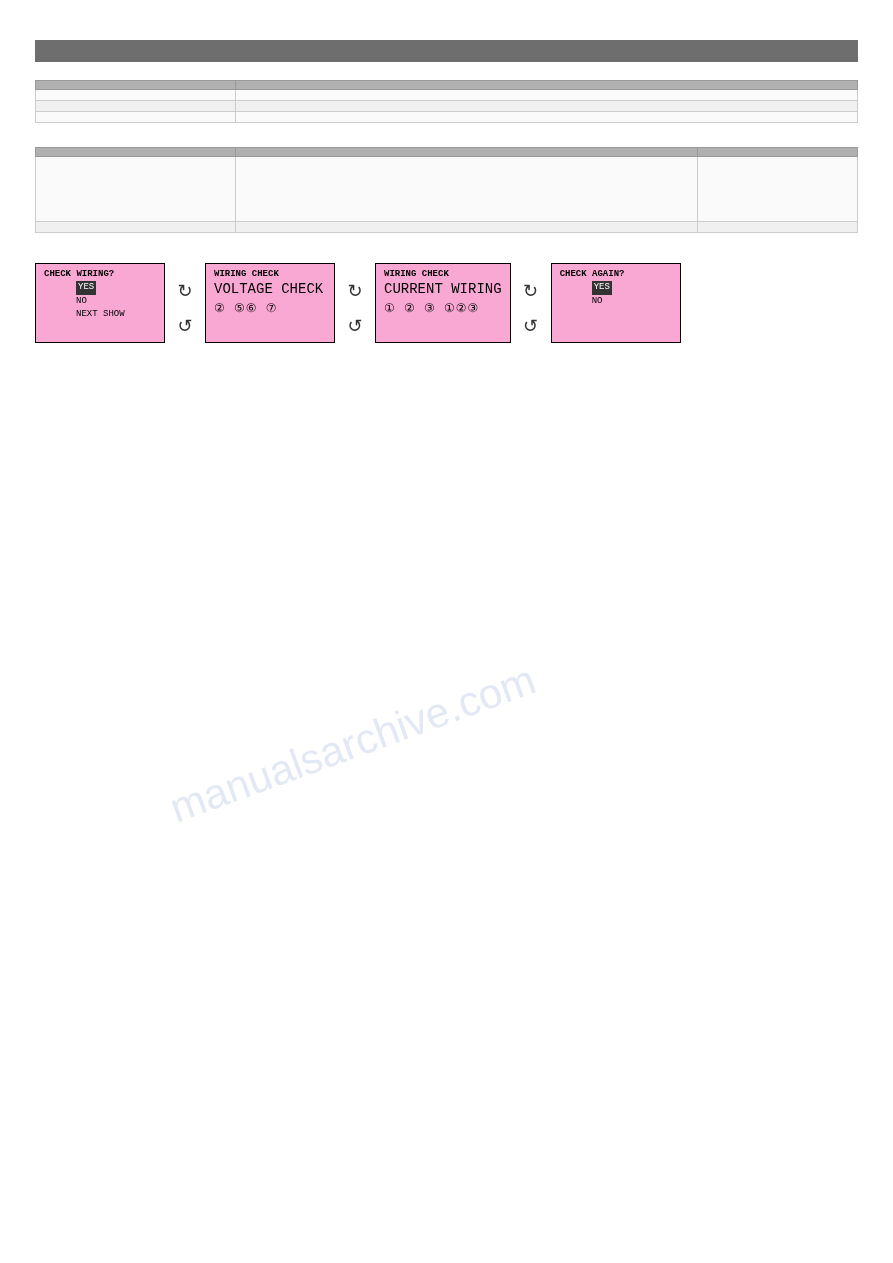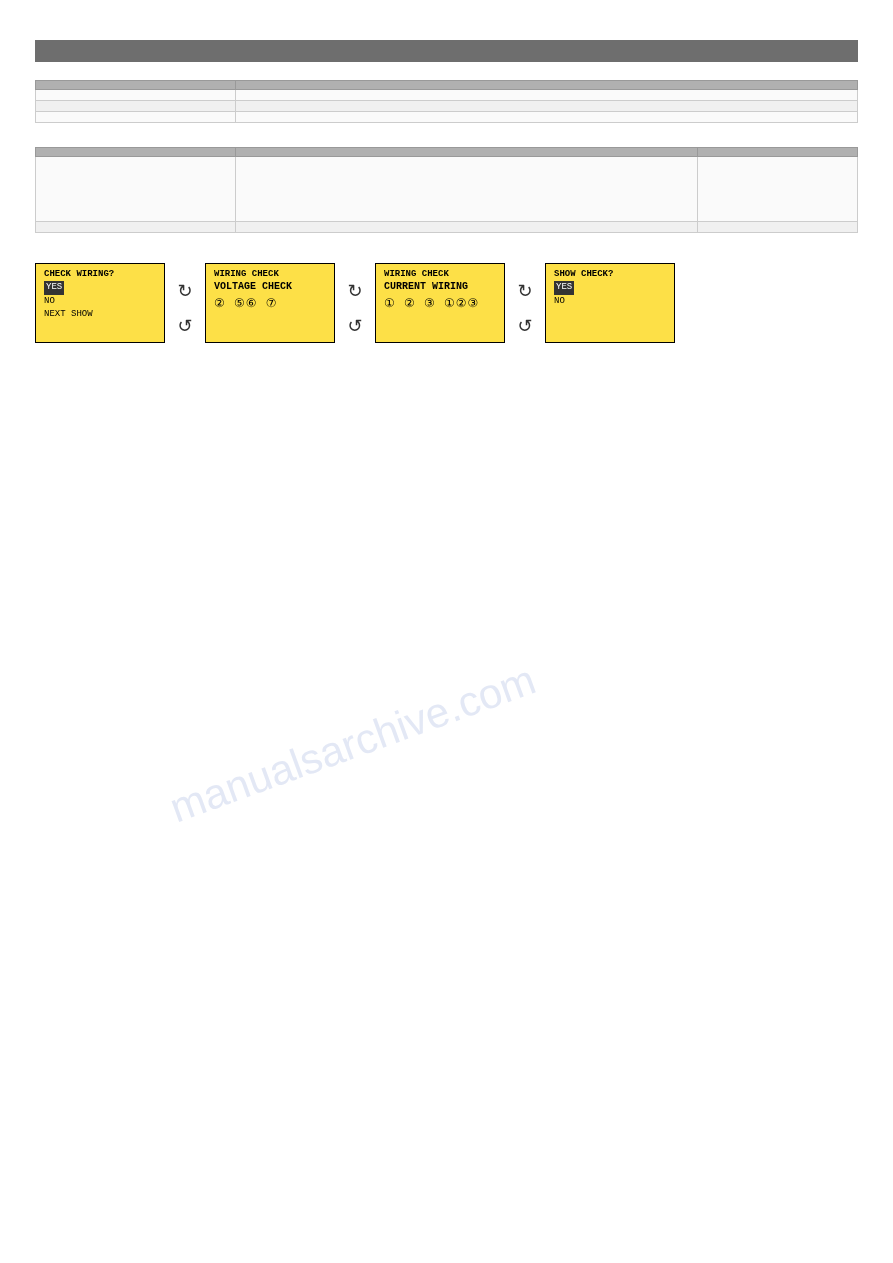--- a/index.html
+++ b/index.html
@@ -91,47 +91,47 @@
     }
 
     
     .screen-box {
       border: 1px solid #000;
       padding: 5px 8px;
       min-width: 130px;
       min-height: 80px;
       font-size: 9.5px;
       font-family: 'Courier New', monospace;
-      background: #fde047;
+      background: #f9a8d4;
       position: relative;
     }
 
     .screen-box .screen-title {
       font-weight: bold;
       font-size: 9px;
       margin-bottom: 2px;
     }
 
     .screen-box .screen-subtitle {
-      font-size: 10px;
+      font-size: 14px;
       margin-bottom: 4px;
-      font-weight: bold;
     }
 
     .screen-box .highlight-item {
       background: #333;
       color: #fff;
       padding: 0 2px;
       display: inline-block;
       font-size: 9px;
     }
 
     .screen-box .menu-item {
       font-size: 9px;
       line-height: 1.5;
+      margin-left: 32px;
     }
 
     .screen-box .display-chars {
       font-size: 12px;
       letter-spacing: 1px;
       margin-top: 4px;
       font-family: 'Courier New', monospace;
     }
 
     
@@ -257,21 +257,21 @@
       <div class="screen-subtitle">CURRENT WIRING</div>
       <div class="display-chars">① ② ③ ①②③</div>
     </div>
 
     <div class="arrow-area">
       <span class="arrow-icon">↻</span>
       <span class="arrow-icon">↺</span>
     </div>
 
     <div class="screen-box">
-      <div class="screen-title">SHOW CHECK?</div>
+      <div class="screen-title">CHECK AGAIN?</div>
       <div class="menu-item">
         <span class="highlight-item">YES</span>
       </div>
       <div class="menu-item">NO</div>
     </div>
 
   </div>
 
 </div>
 

